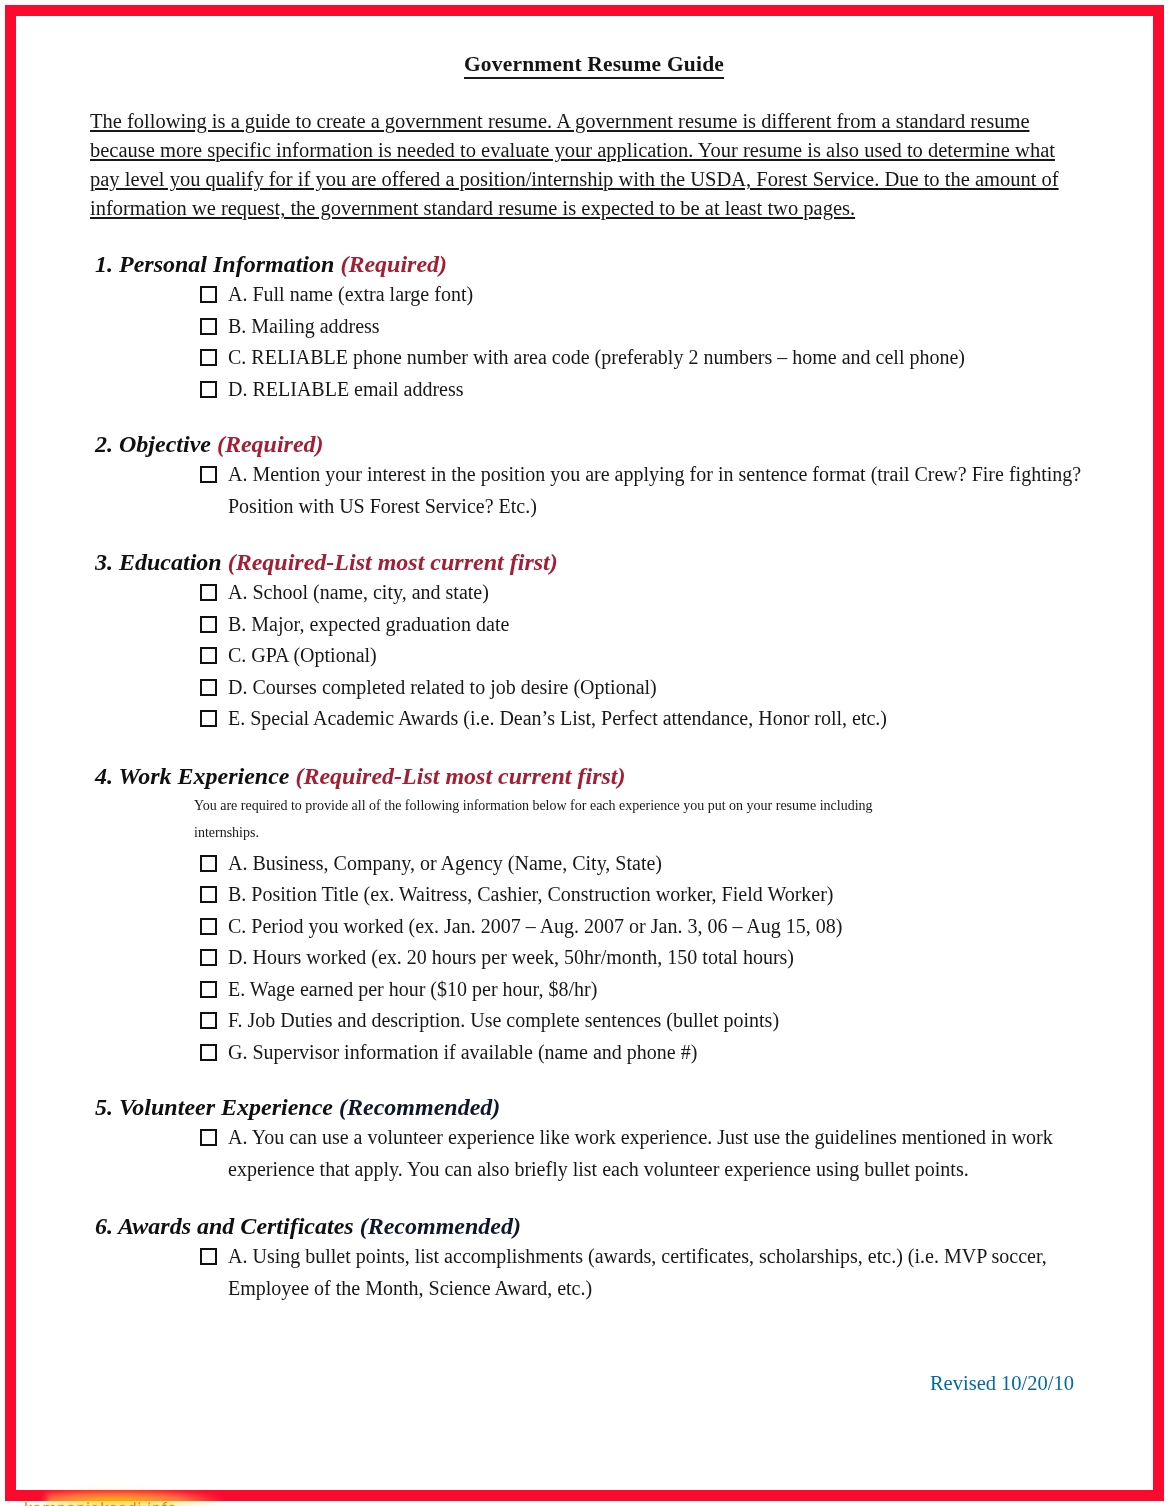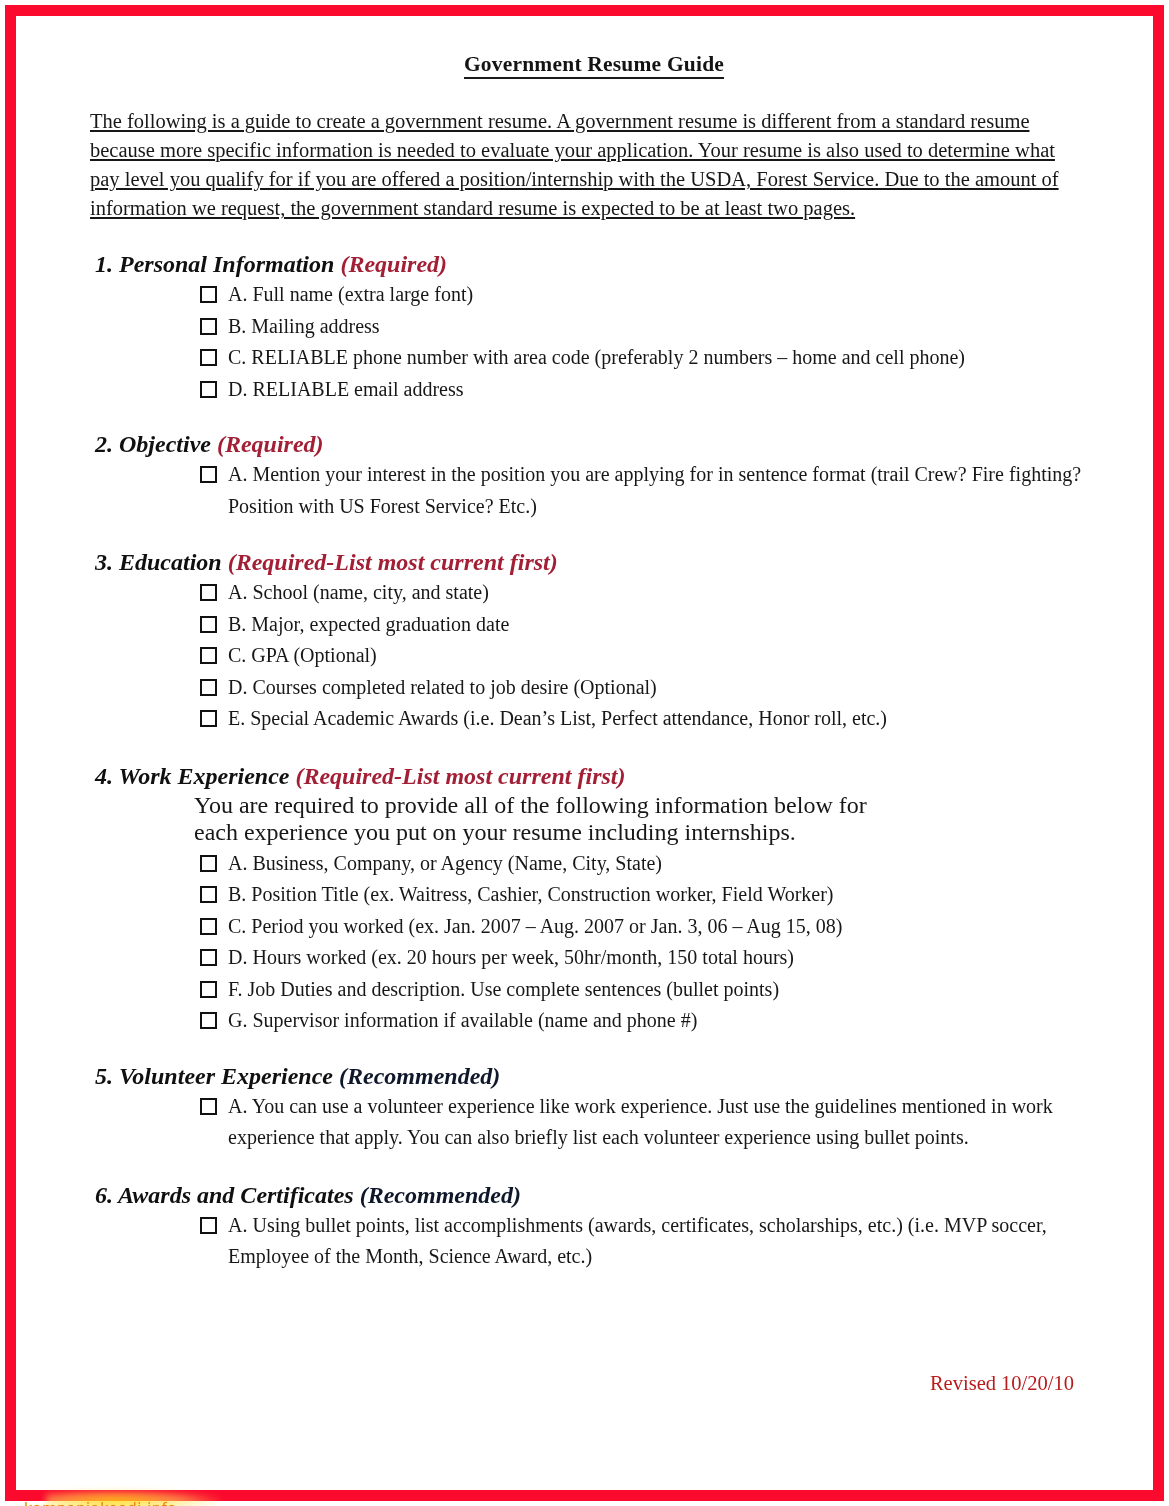--- a/index.html
+++ b/index.html
@@ -89,21 +89,21 @@
     font-style: italic;
   }
   .qualifier-black {
     color: #0f172a;
     font-weight: bold;
     font-style: italic;
   }
 
   .section-intro {
     margin-left: 104px;
-    font-size: 24px;
+    font-size: 14px;
     line-height: 27px;
     color: #171717;
     width: 700px;
     margin-top: 3px;
   }
 
   .items {
     margin-top: 2px;
     list-style: none;
     padding: 0;
@@ -137,21 +137,21 @@
   .sec-3 { margin-top: 27px; }
   .sec-4 { margin-top: 28px; }
   .sec-5 { margin-top: 26px; }
   .sec-6 { margin-top: 28px; }
 
   .revised {
     position: absolute;
     right: 95px;
     top: 1372px;
     font-size: 20.5px;
-    color: #b91c1c;
+    color: #0369a1;
     font-family: Liberation Serif, serif;
   }
 
   .watermark {
     position: absolute;
     left: 24px;
     top: 1444px;
     width: 210px;
     height: 34px;
     margin-top: 46px;
@@ -261,20 +261,24 @@
             <div class="item">
               <span class="checkbox"></span>
               <span class="item-text">C. Period you worked (ex. Jan. 2007 – Aug. 2007 or Jan. 3, 06 – Aug 15, 08)</span>
             </div>
             <div class="item">
               <span class="checkbox"></span>
               <span class="item-text">D. Hours worked (ex. 20 hours per week, 50hr/month, 150 total hours)</span>
             </div>
             <div class="item">
               <span class="checkbox"></span>
+              <span class="item-text">E. Wage earned per hour ($10 per hour, $8/hr)</span>
+            </div>
+            <div class="item">
+              <span class="checkbox"></span>
               <span class="item-text">F. Job Duties and description. Use complete sentences (bullet points)</span>
             </div>
             <div class="item">
               <span class="checkbox"></span>
               <span class="item-text">G. Supervisor information if available (name and phone #)</span>
             </div>
           </div>
         </div>
         <div class="section sec-5">
           <div class="section-heading"><span>5.</span> <span>Volunteer Experience</span> <span class="qualifier-black">(Recommended)</span></div>

